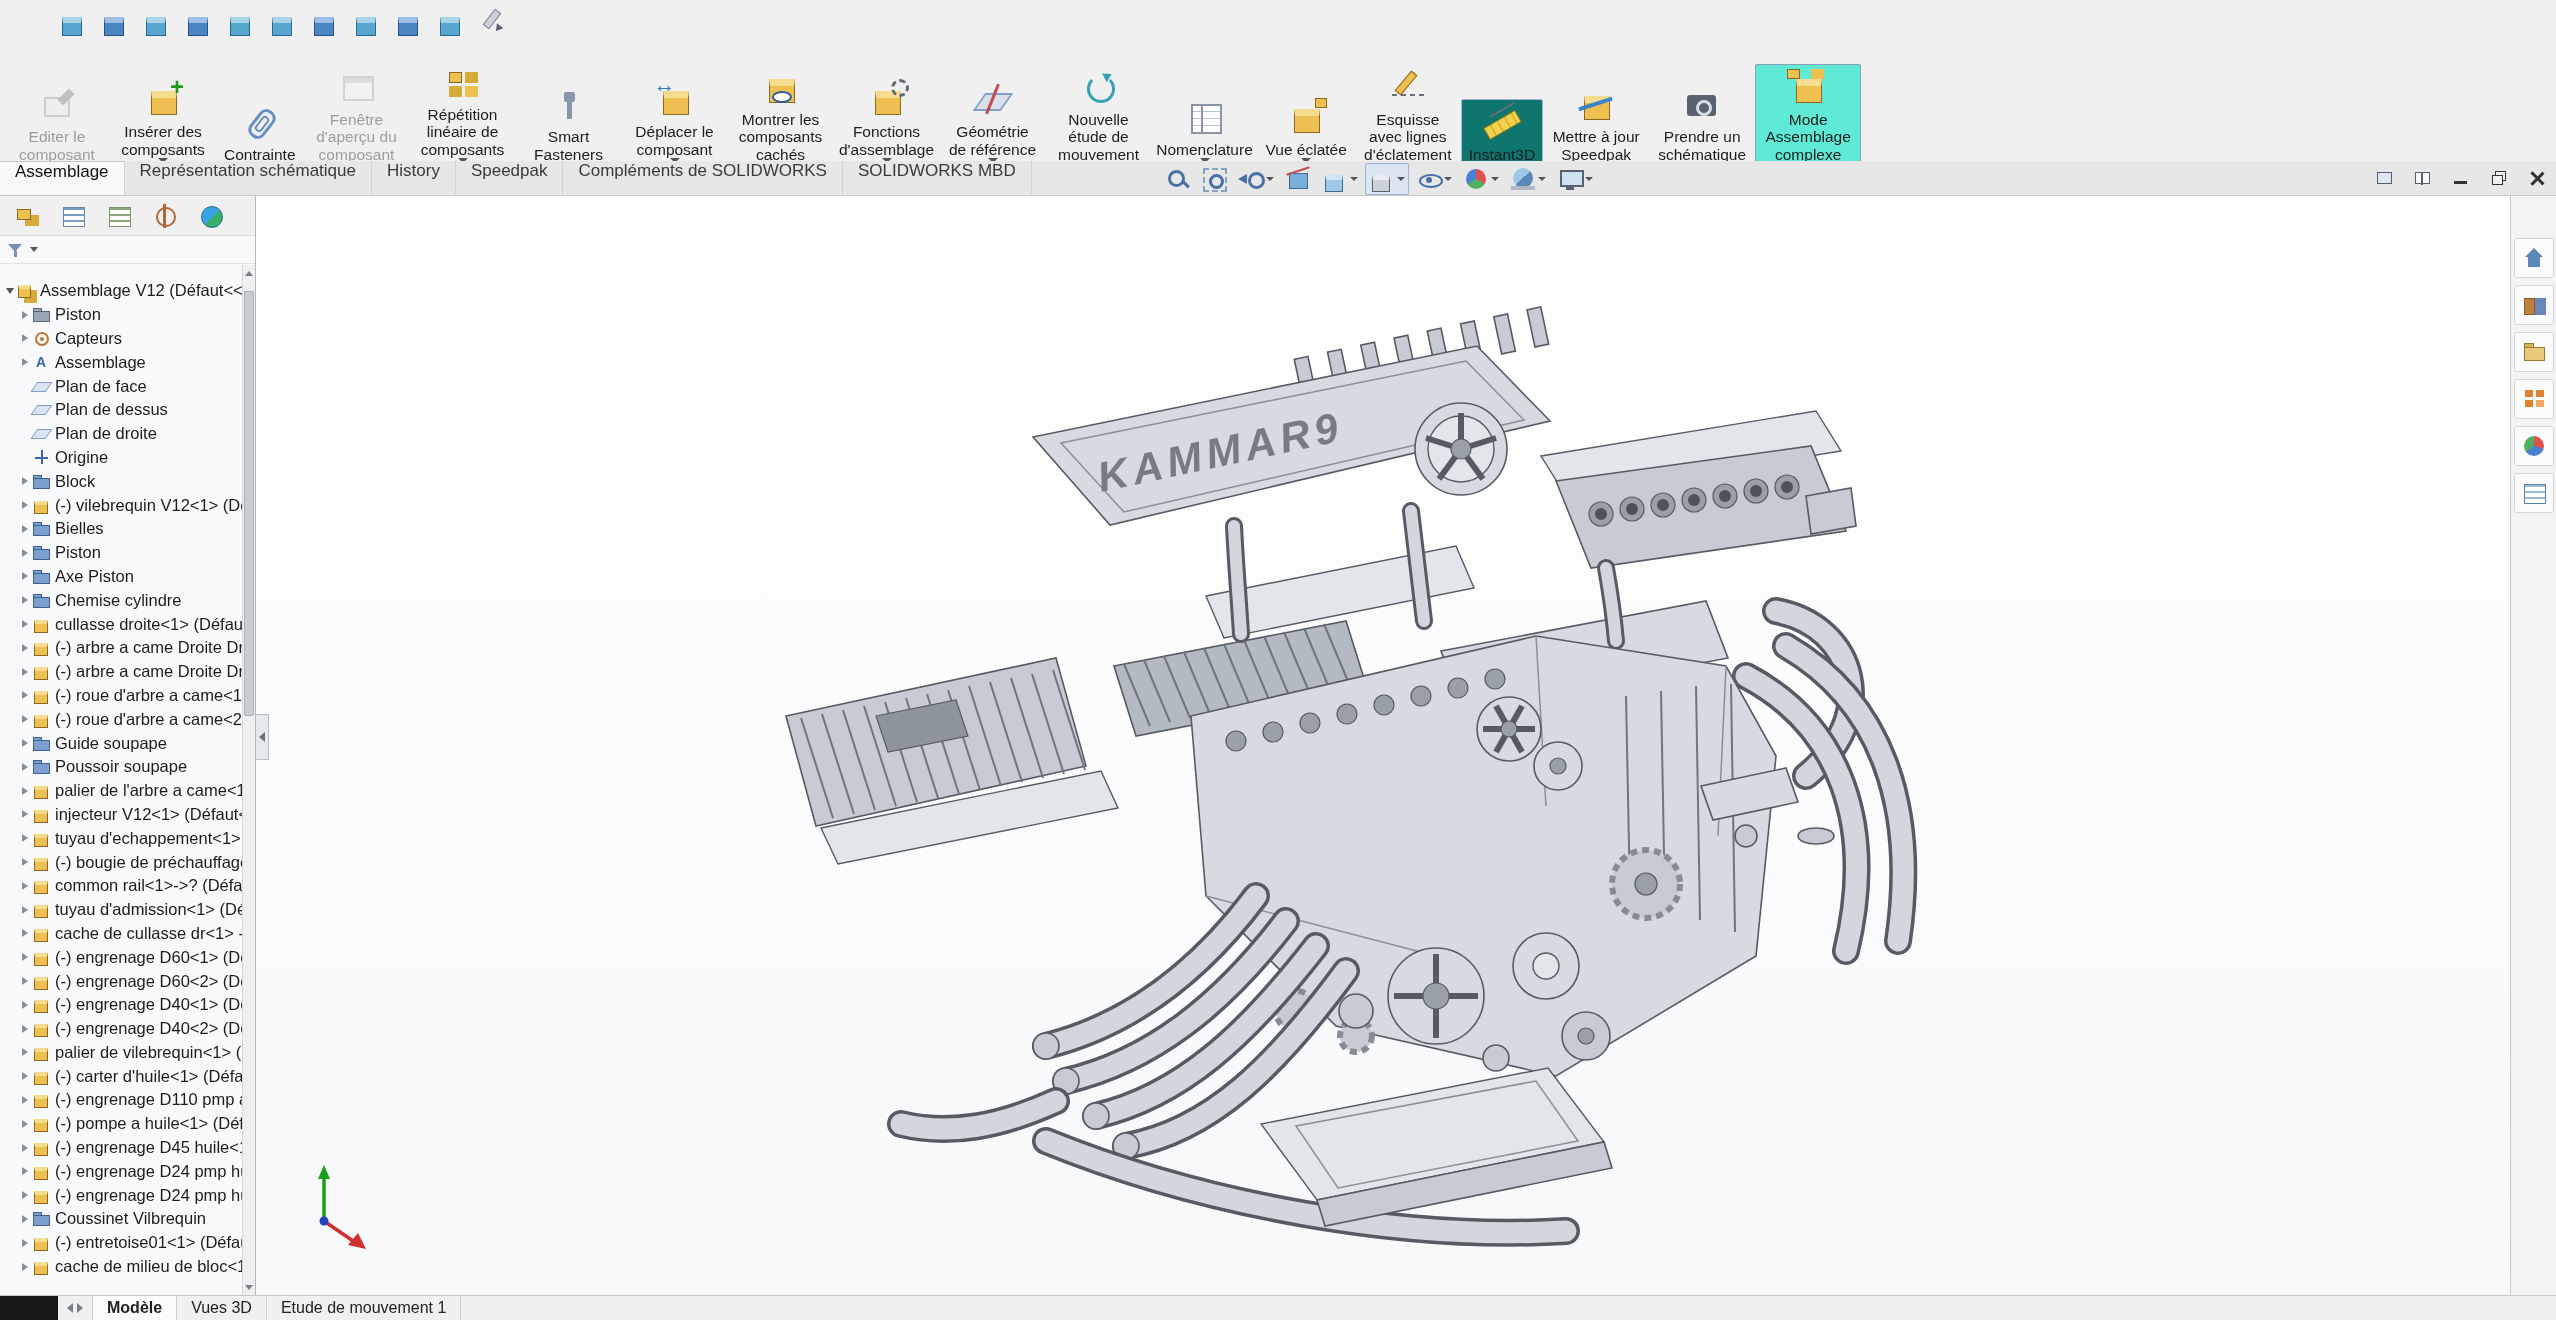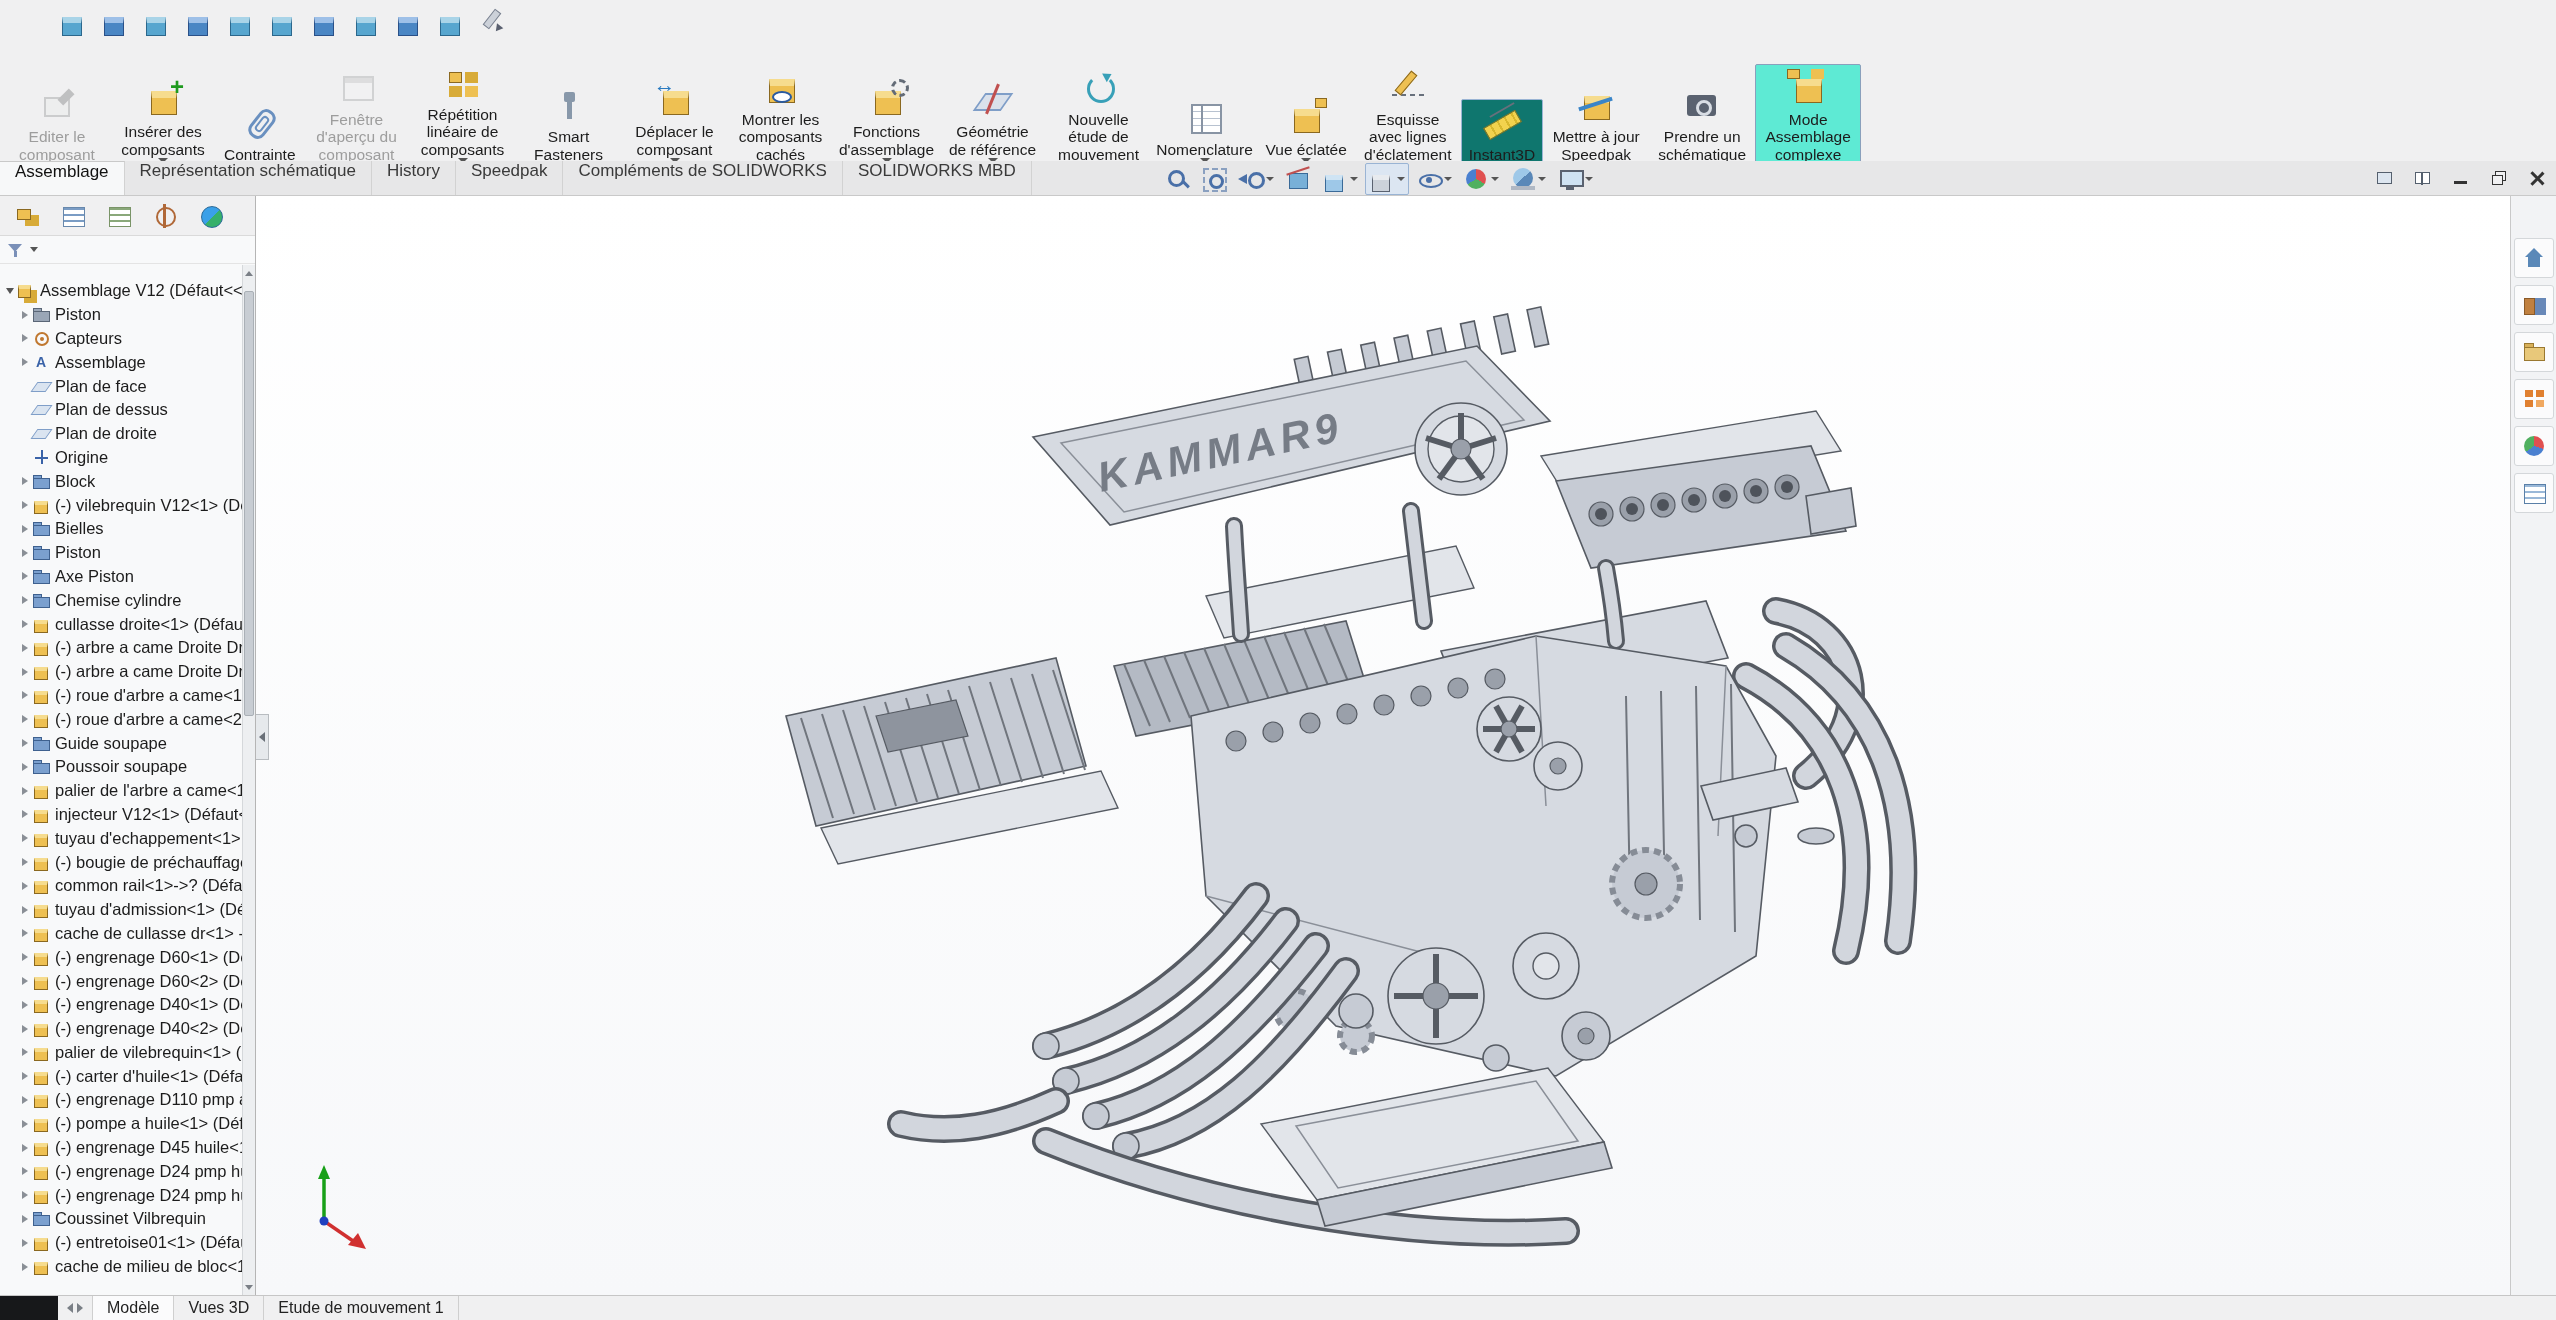--- a/index.html
+++ b/index.html
@@ -180,21 +180,21 @@
   .rt-appearance::before{left:3px;top:3px;width:20px;height:20px;border-radius:50%;background:conic-gradient(#e05050 0 30%,#4a80d0 0 65%,#50b060 0)}
   .rt-props::before{left:3px;top:4px;width:20px;height:18px;background:repeating-linear-gradient(0deg,#fff 0 4px,#9ab8d8 4px 6px);border:1.5px solid #5a80a8}
 
   
   .statusbar{position:absolute;left:0;right:0;bottom:0;height:25px;background:#f0f0f1;border-top:1px solid #c6c6c6;display:flex;align-items:stretch;font-size:16px}
   .sbdark{width:58px;background:#17181a}
   .sbico{width:34px;height:24px}
   .sbico::before{left:9px;top:7px;border-top:5px solid transparent;border-bottom:5px solid transparent;border-right:6px solid #7a7f86}
   .sbico::after{left:19px;top:7px;border-top:5px solid transparent;border-bottom:5px solid transparent;border-left:6px solid #7a7f86}
   .stab{display:flex;align-items:center;padding:0 14px;color:#222;border-right:1px solid #cfcfcf}
-  .stab.active{background:#fbfbfc;font-weight:normal;border-left:1px solid #cfcfcf}
+  .stab.active{background:#fbfbfc;font-weight:bold;border-left:1px solid #cfcfcf}
 </style>
 </head>
 <body>
 
 <div class="quickbar">
 
     <span class="qi c1"></span>
 
     <span class="qi c2"></span>
 

